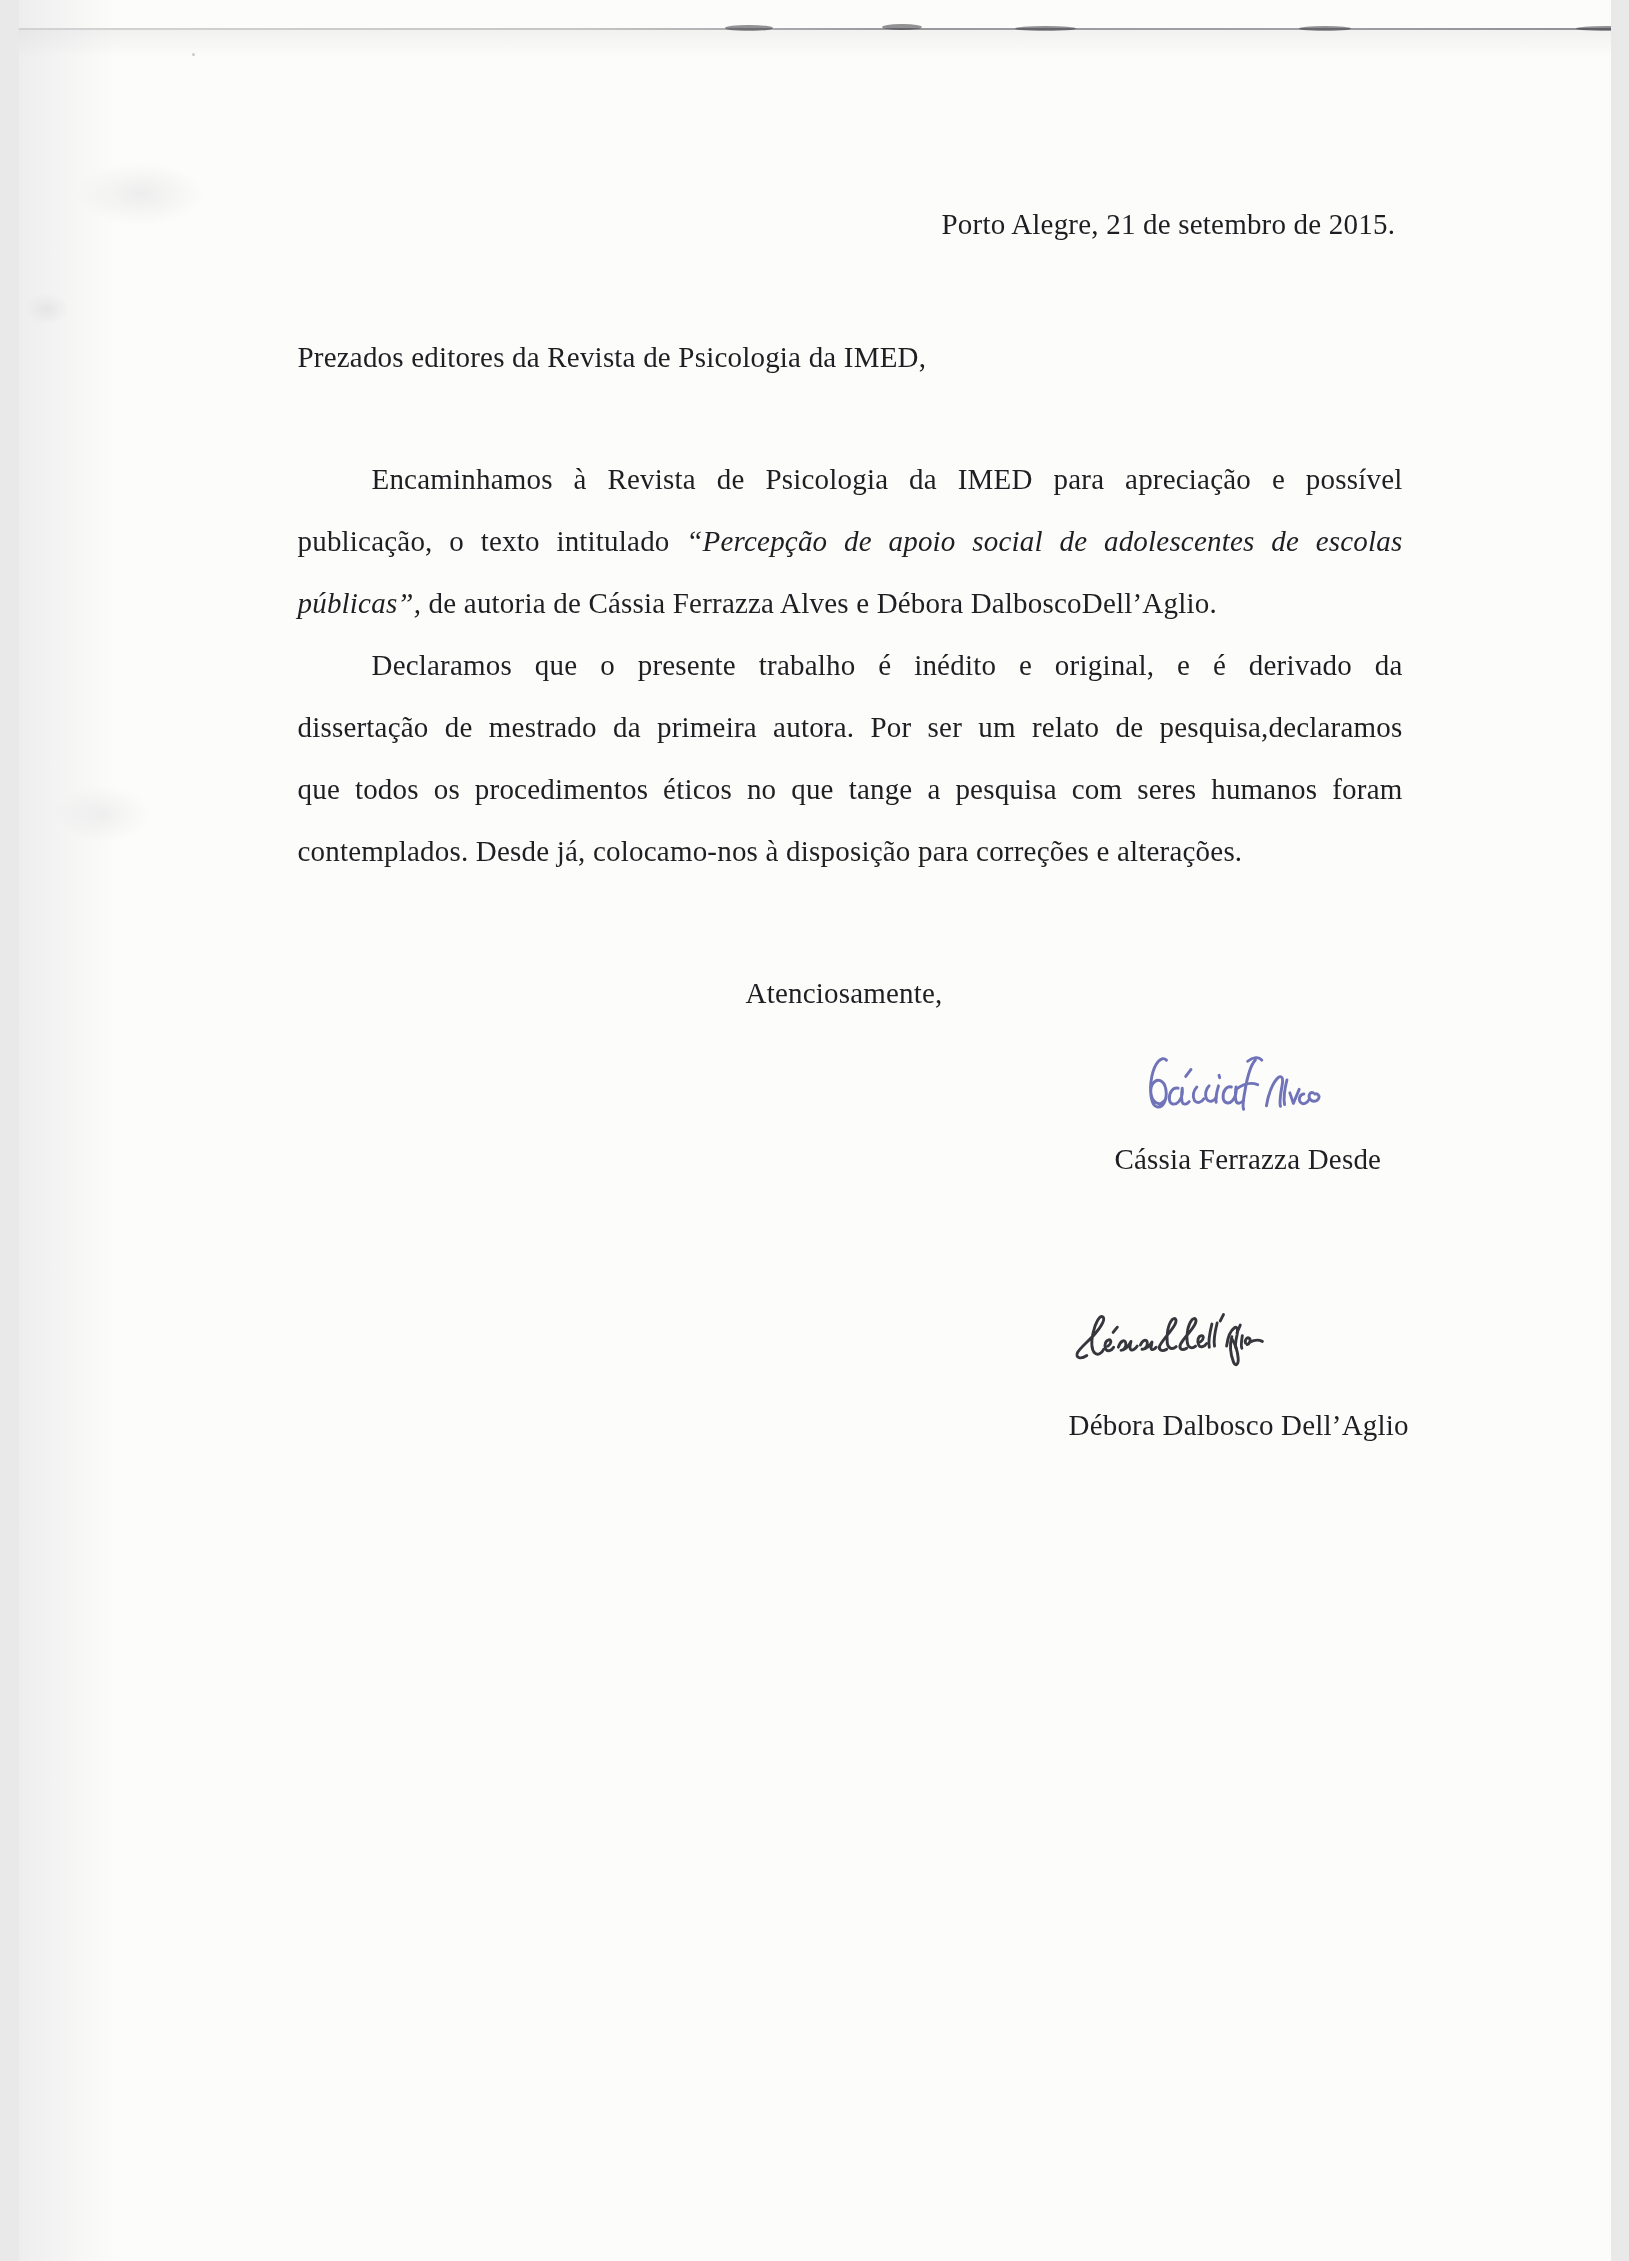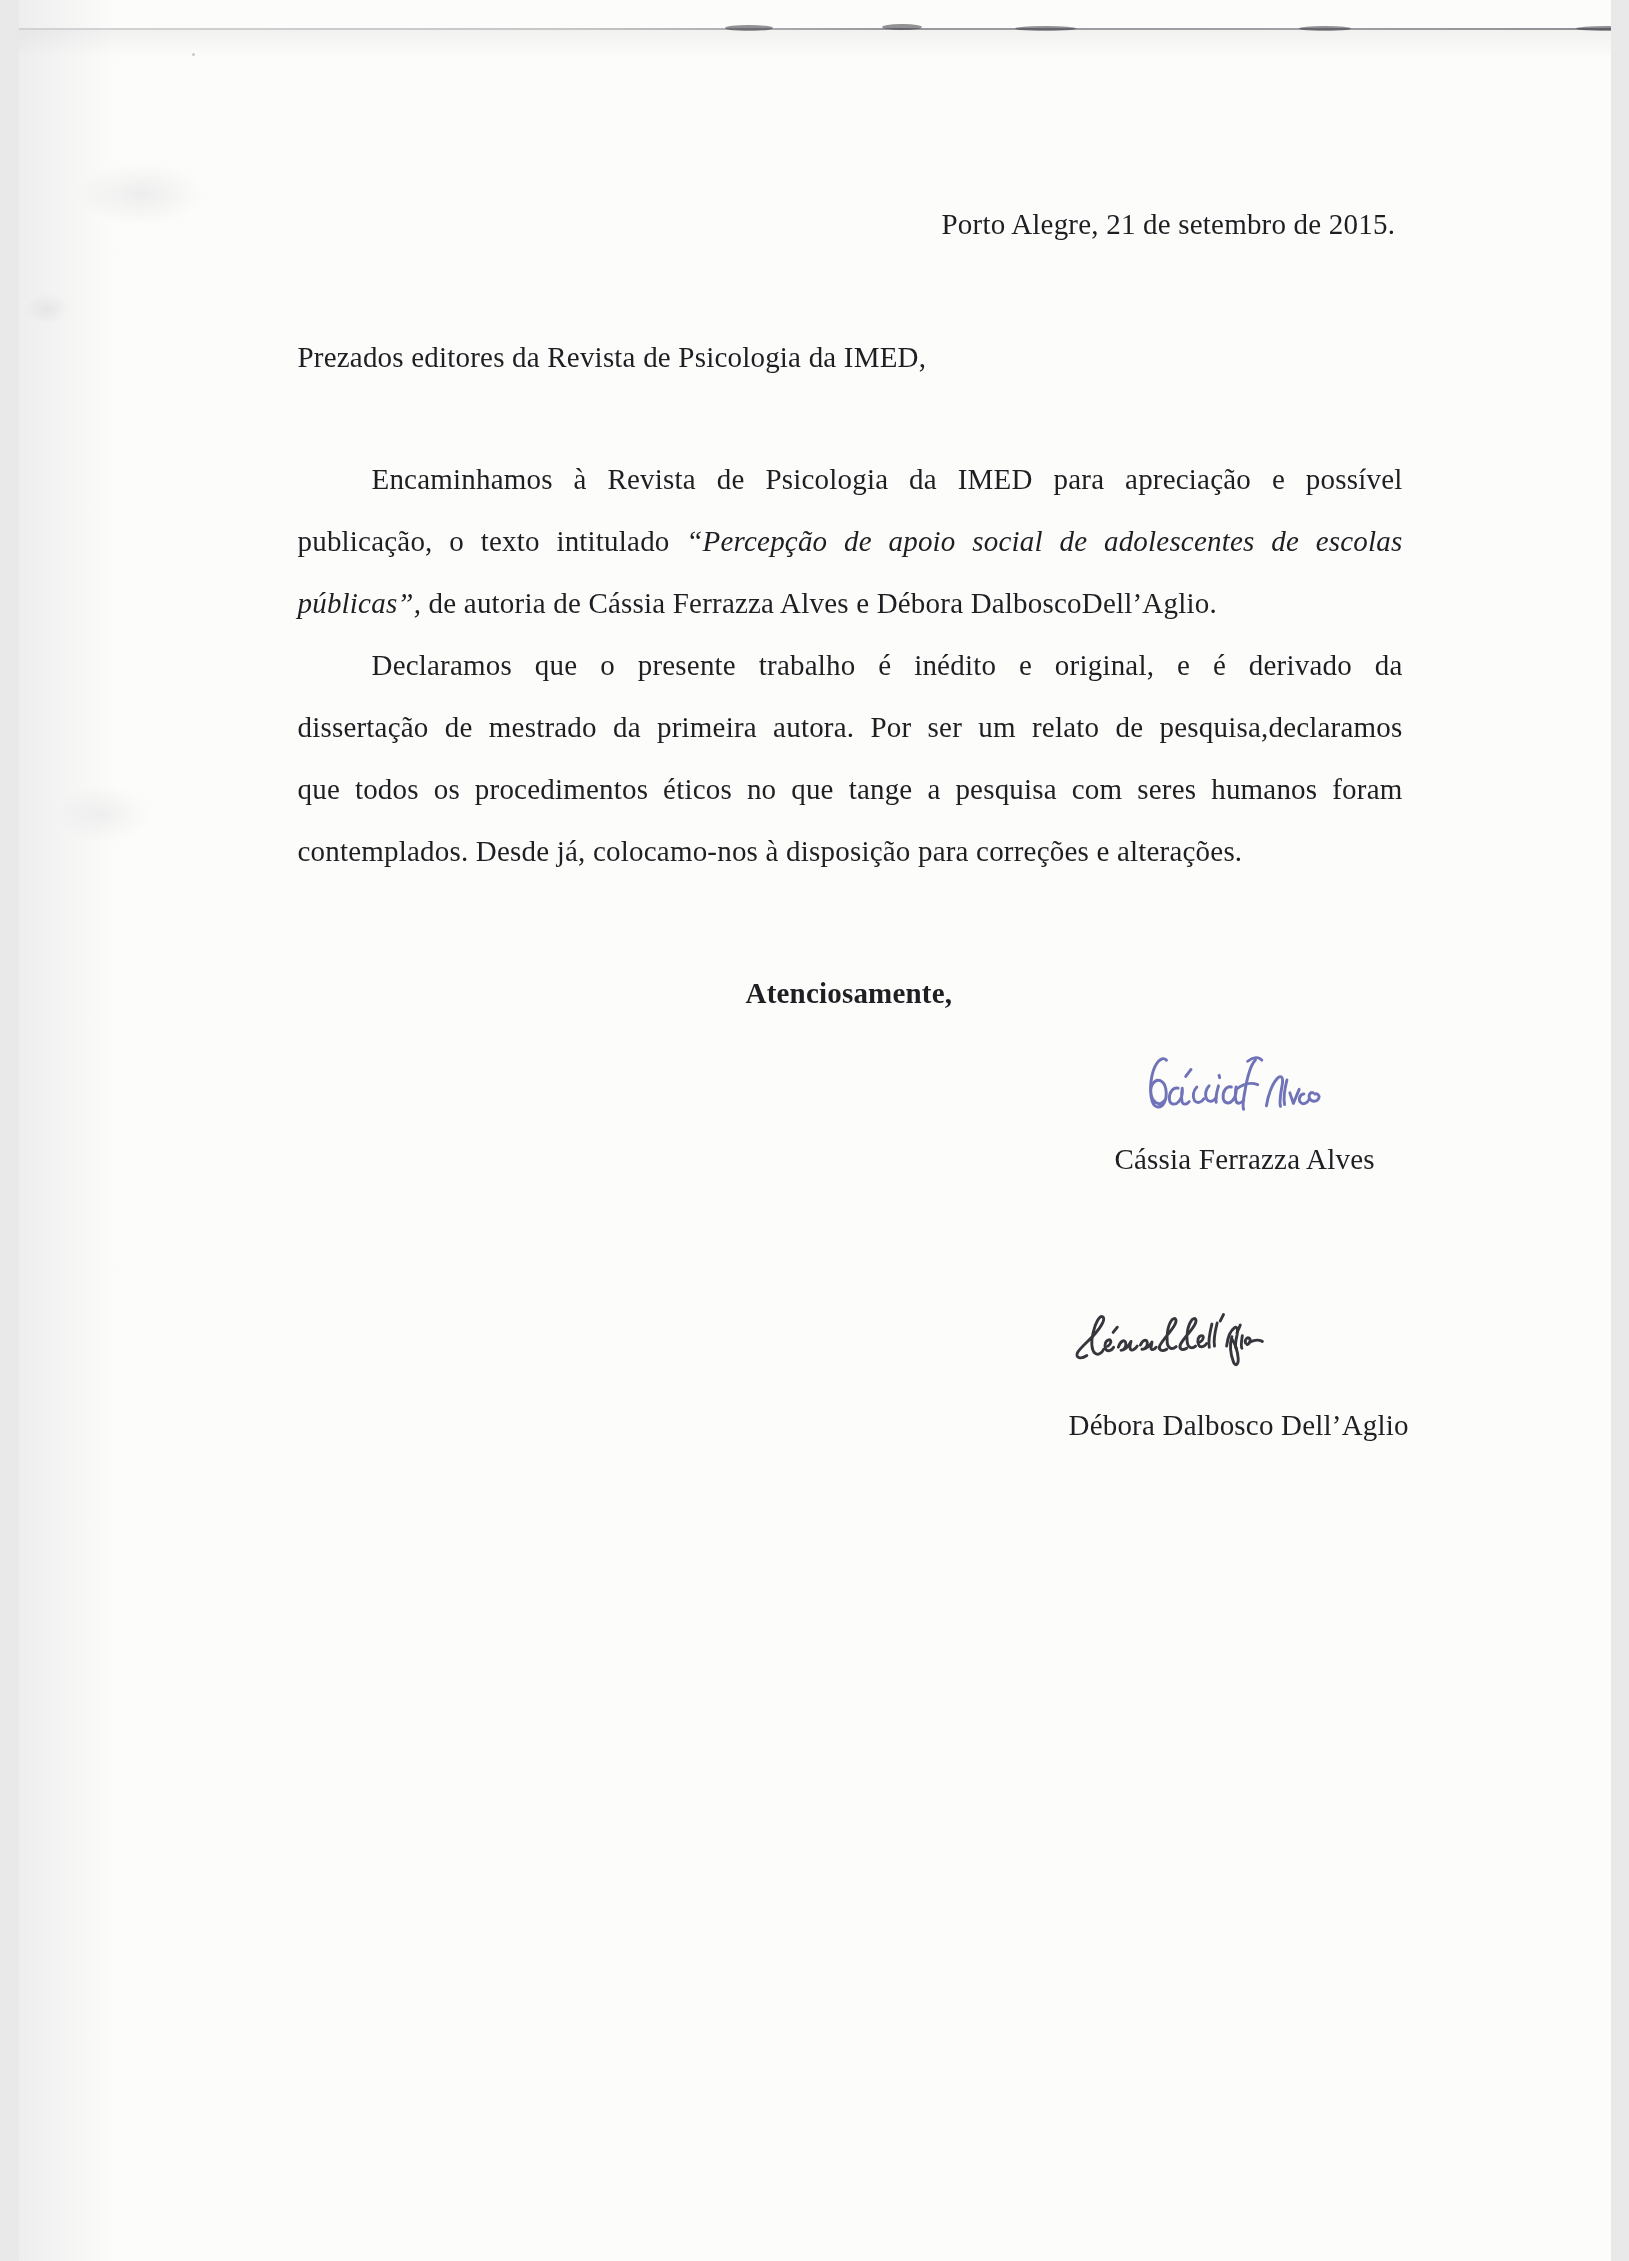--- a/index.html
+++ b/index.html
@@ -40,21 +40,21 @@
   
   .txt { position:absolute; font-size:29px; line-height:62px; letter-spacing:0.2px; }
   .date-line   { left:923px; top:193px; }
   .salutation  { left:279px;  top:326px; }
   .letter-body { left:279px;  top:448px; width:1105px; }
   .tline { line-height:62px; }
   .jst  { text-align:justify; text-align-last:justify; }
   .lst  { text-align:left; }
   .ind  { text-indent:74px; }
   .it   { font-style:italic; }
-  .closing { left:727px; top:962px;font-weight:bold; }
+  .closing { left:727px; top:962px; }
   .sig-name1 { left:1096px; top:1128px; }
   .sig-name2 { left:1050px; top:1394px; }
   
   .sig { position:absolute; }
   .sig-cassia { left:1110px; top:1051px; width:193px; height:72px; }
   .sig-debora { left:1050px; top:1299px; width:197px; height:79px; }
 </style>
 </head>
 <body>
 
@@ -102,21 +102,21 @@
       <path d="M216,14 C208,22 202,44 198,68 C195,84 194,94 196,98"></path>
       <path d="M183,64 C196,54 210,52 220,56"></path>
       <path d="M203,16 C212,8 222,8 227,14"></path>
       <path d="M235,92 C238,72 246,52 255,44 C261,39 264,45 262,56 C259,72 257,86 259,93"></path>
       <path d="M270,48 C266,64 264,80 266,90"></path>
       <path d="M275,70 L281,88 L291,64"></path>
       <path d="M299,72 C293,72 289,80 293,86 C297,91 305,88 308,81"></path>
       <path d="M315,70 C310,68 306,74 309,80 C312,86 320,86 324,80 C327,75 322,70 318,72"></path>
     </g>
   </svg>
-  <div class="txt sig-name1">Cássia Ferrazza Alves</div>
+  <div class="txt sig-name1">Cássia Ferrazza Desde</div>
 
   <svg class="sig sig-debora" viewBox="0 0 375 135">
     <g fill="none" stroke="#26262e" stroke-width="5.5" stroke-linecap="round" stroke-linejoin="round" opacity="0.92">
       <path d="M34,100 C22,108 12,104 16,95 C20,86 36,74 50,58 C62,44 70,30 64,26 C58,23 50,38 46,56 C42,74 43,90 50,96 C55,100 63,95 66,88"></path>
       <path d="M74,82 C80,78 82,70 76,70 C70,71 66,80 70,88 C73,93 81,91 85,84"></path>
       <path d="M84,56 L92,46"></path>
       <path d="M94,84 C98,72 106,68 108,76 C110,83 104,90 99,90 C107,90 114,81 118,73 C116,80 115,87 118,89 C121,91 127,87 130,82"></path>
       <path d="M136,80 C140,70 148,68 149,75 C150,82 144,89 139,88 C146,89 154,81 158,74 L156,85 C156,90 162,90 166,84"></path>
       <path d="M186,88 C176,94 168,88 174,79 C182,66 196,52 202,40 C206,32 202,26 196,32 C189,40 185,60 187,76 C188,86 196,90 204,83"></path>
       <path d="M224,86 C214,92 208,86 213,77 C220,65 234,52 240,40 C244,32 240,26 234,32 C227,40 223,58 225,74 C226,84 233,89 241,82"></path>

